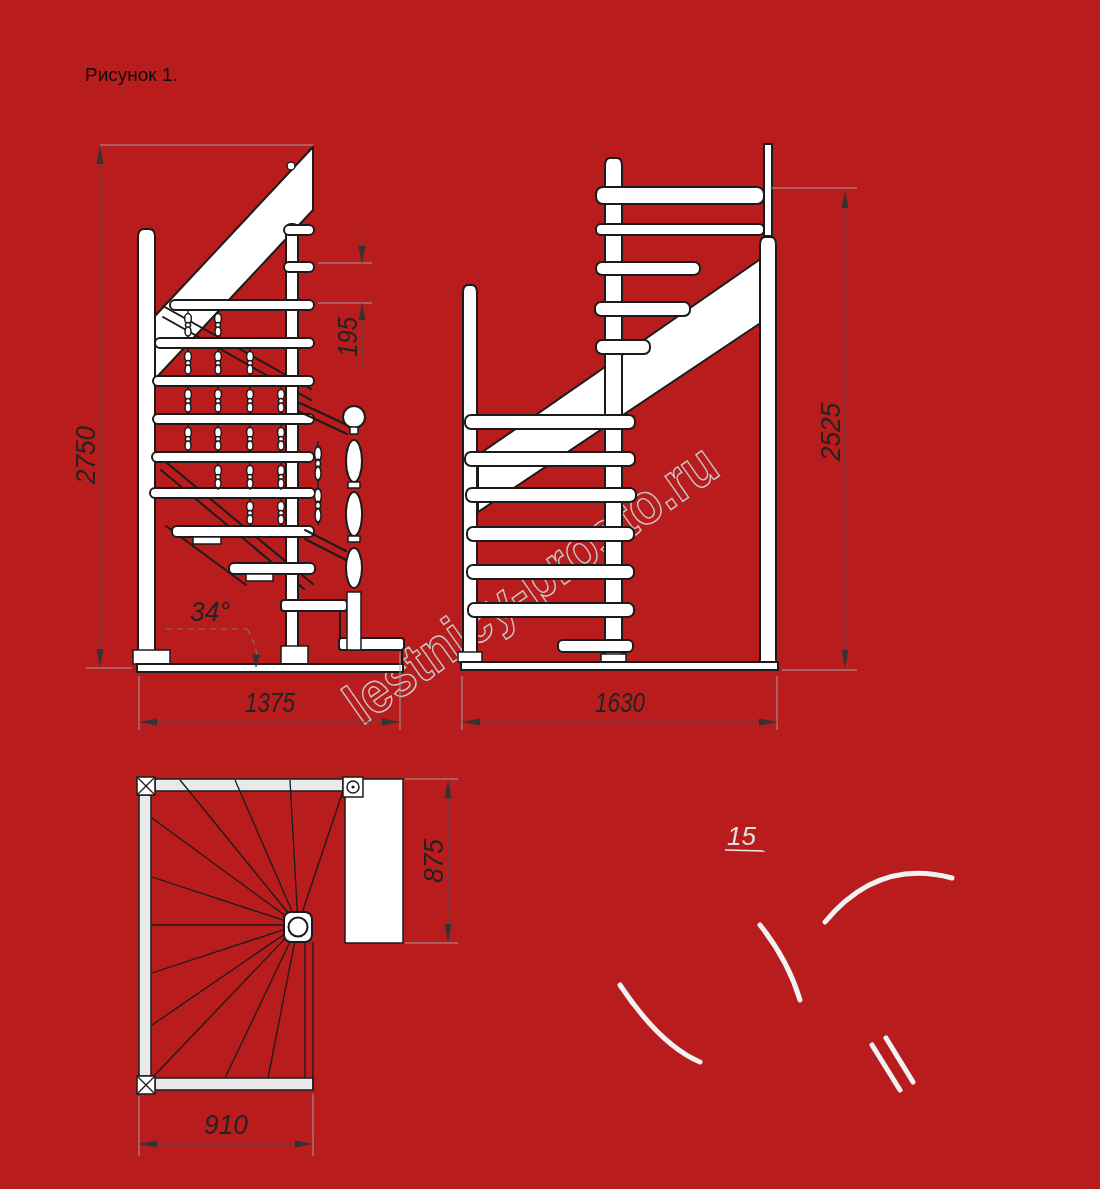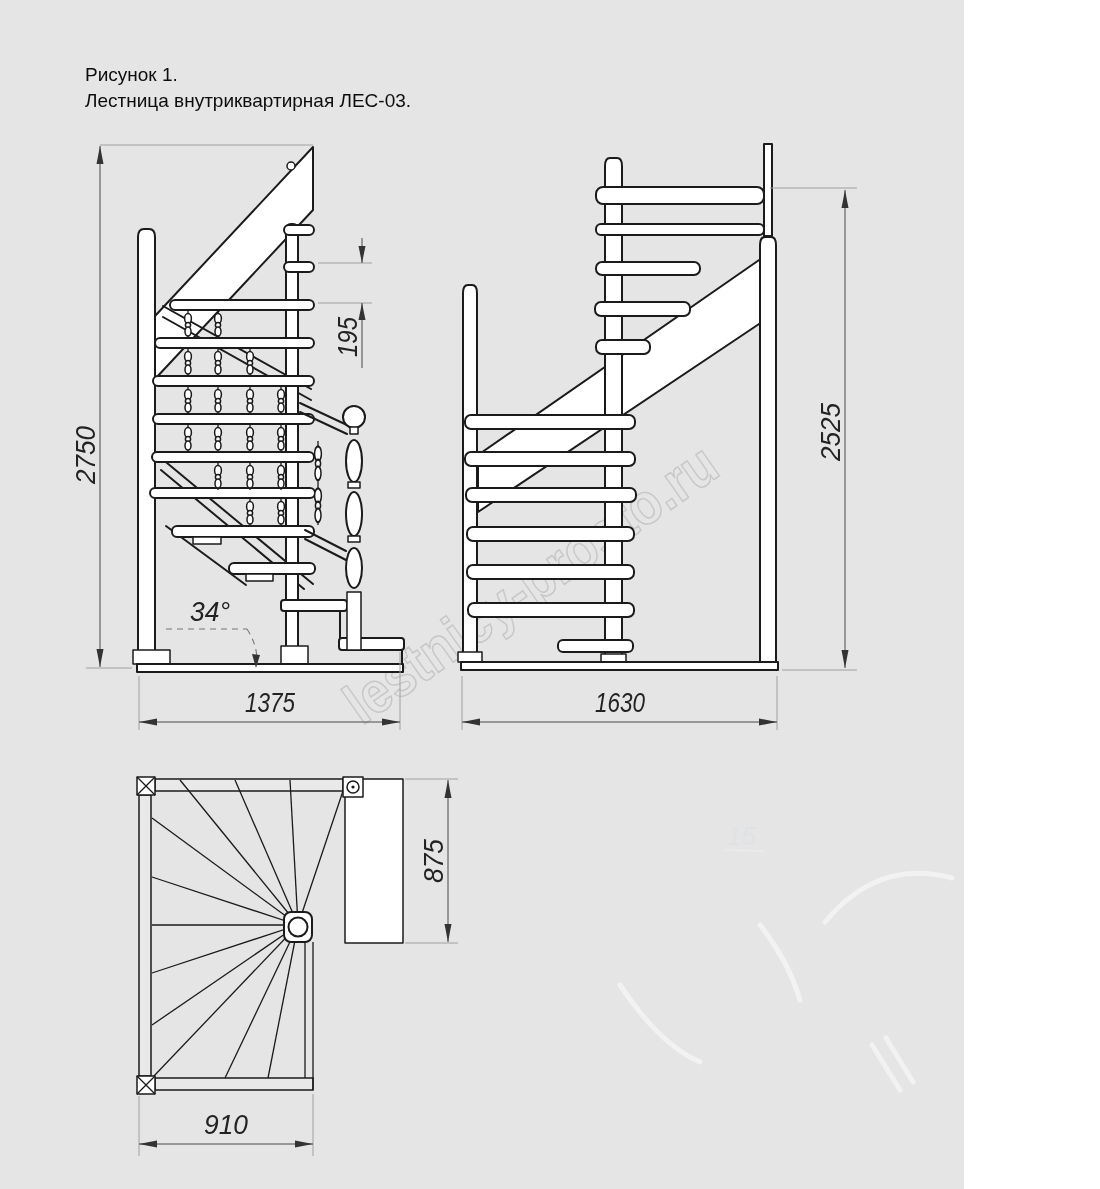--- a/index.html
+++ b/index.html
@@ -1,16 +1,16 @@
 <!DOCTYPE html>
 <html><head>
 <meta charset="utf-8">
 <style>
   html,body{margin:0;padding:0;background:#fff;}
-  #page{position:relative;width:964px;height:1189px;background:#e5e5e5;overflow:hidden;
+  #page{position:relative;width:1100px;height:1189px;background:#b91c1c;overflow:hidden;
         font-family:"Liberation Sans", sans-serif;}
   #title-block{position:absolute;left:85px;top:62px;color:#0d0d0d;font-size:19px;line-height:26px;}
   svg text{font-family:"Liberation Sans", sans-serif;}
   .dimtext{fill:#232323;font-size:27px;font-style:italic;}
   .o2{fill:none;stroke:#1b1b1b;stroke-width:2;stroke-linecap:round;stroke-linejoin:round;}
   .w2{fill:#ffffff;stroke:#1b1b1b;stroke-width:2;stroke-linejoin:round;}
   .w15{fill:#ffffff;stroke:#1b1b1b;stroke-width:1.5;stroke-linejoin:round;}
   .thin{fill:none;stroke:#1b1b1b;stroke-width:1.3;}
   .dim{fill:none;stroke:#4a4a4a;stroke-width:1;}
   .ext{fill:none;stroke:#a0a0a0;stroke-width:1;}
@@ -19,21 +19,20 @@
   .dash{fill:none;stroke:#777;stroke-width:1.1;stroke-dasharray:6 5;}
   .ghost{fill:none;stroke:#f2f2f2;stroke-width:5;stroke-linecap:round;}
 </style>
 </head>
 <body>
 
 <div id="page">
 
   <div id="title-block">
     <div>Рисунок 1.</div>
-    <div>Лестница внутриквартирная ЛЕС-03.</div>
   </div>
 
   <svg width="1100" height="1189" viewBox="0 0 1100 1189">
     <defs>
       <g id="spindle">
         <line x1="0" y1="0" x2="0" y2="3.5" class="thin"></line>
         <ellipse cx="0" cy="8.5" rx="3.4" ry="5" class="w15"></ellipse>
         <circle cx="0" cy="15" r="2.6" class="w15"></circle>
         <ellipse cx="0" cy="21.5" rx="3" ry="4.6" class="w15"></ellipse>
         <line x1="0" y1="26" x2="0" y2="28" class="thin"></line>

